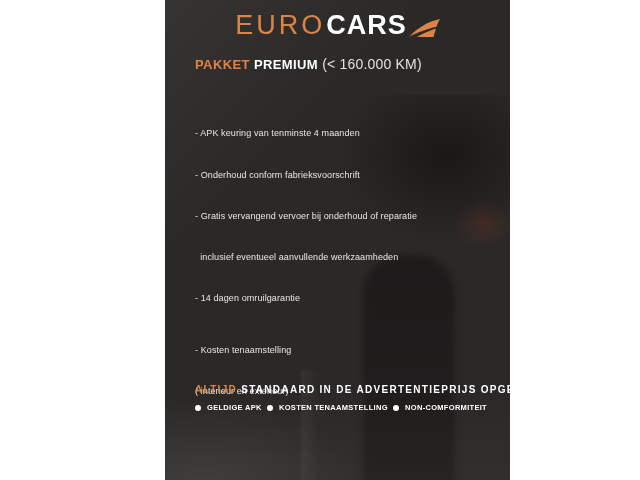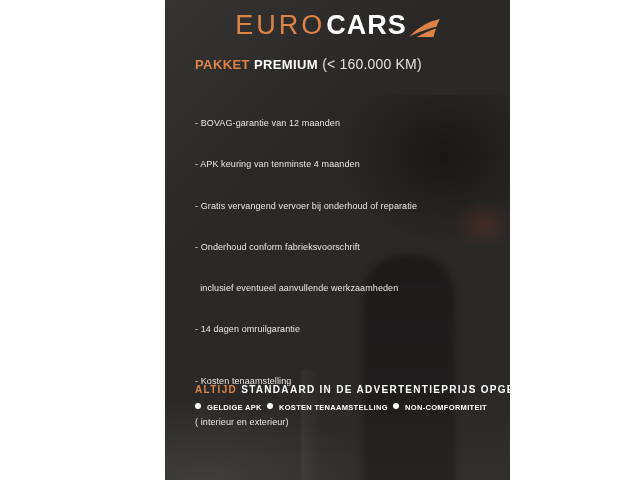--- a/index.html
+++ b/index.html
@@ -71,21 +71,21 @@
   .features{
     list-style:none;margin-top:5px;
     font-size:9px;line-height:10.3px;font-weight:400;color:#e9e6e3;
     white-space:pre;letter-spacing:0.1px;
   }
 
   .included{position:absolute;left:30px;top:384px;width:292px;}
   .inc-title{font-size:10px;font-weight:700;color:#ffffff;letter-spacing:1.3px;white-space:nowrap;}
   .inc-title .accent{color:var(--accent);}
   .inc-items{display:flex;justify-content:space-between;margin-top:8px;}
-  .inc-item{display:flex;align-items:flex-start;}
+  .inc-item{display:flex;align-items:center;}
   .dot{width:6px;height:6px;border-radius:50%;background:#ffffff;margin-right:6px;flex:none;}
   .inc-label{font-size:7.5px;font-weight:700;color:#ffffff;letter-spacing:0.3px;white-space:nowrap;}
 </style>
 </head>
 <body>
 
 <div class="page">
   <div class="panel">
 
     <div class="photo-bg">
@@ -108,27 +108,26 @@
     <section class="content">
       <h1 class="pkg-title">
         <span class="accent">PAKKET</span>
         <span>PREMIUM</span>
         <span class="pkg-note">(&lt; 160.000 KM)</span>
       </h1>
 
       <ul class="features">
         
       
-          <li class="feature-line">- BOVAG-garantie van 12 maanden</li>
         
           <li class="feature-line">- APK keuring van tenminste 4 maanden</li>
         
+          <li class="feature-line">- Onderhoud conform fabrieksvoorschrift</li>
+        
           <li class="feature-line">- Gratis vervangend vervoer bij onderhoud of reparatie</li>
-        
-          <li class="feature-line">- Onderhoud conform fabrieksvoorschrift</li>
         
           <li class="feature-line">  inclusief eventueel aanvullende werkzaamheden</li>
         
           <li class="feature-line">- 14 dagen omruilgarantie</li>
         
         
           <li class="feature-line">- Kosten tenaamstelling</li>
         
           <li class="feature-line">( interieur en exterieur)</li>
         

